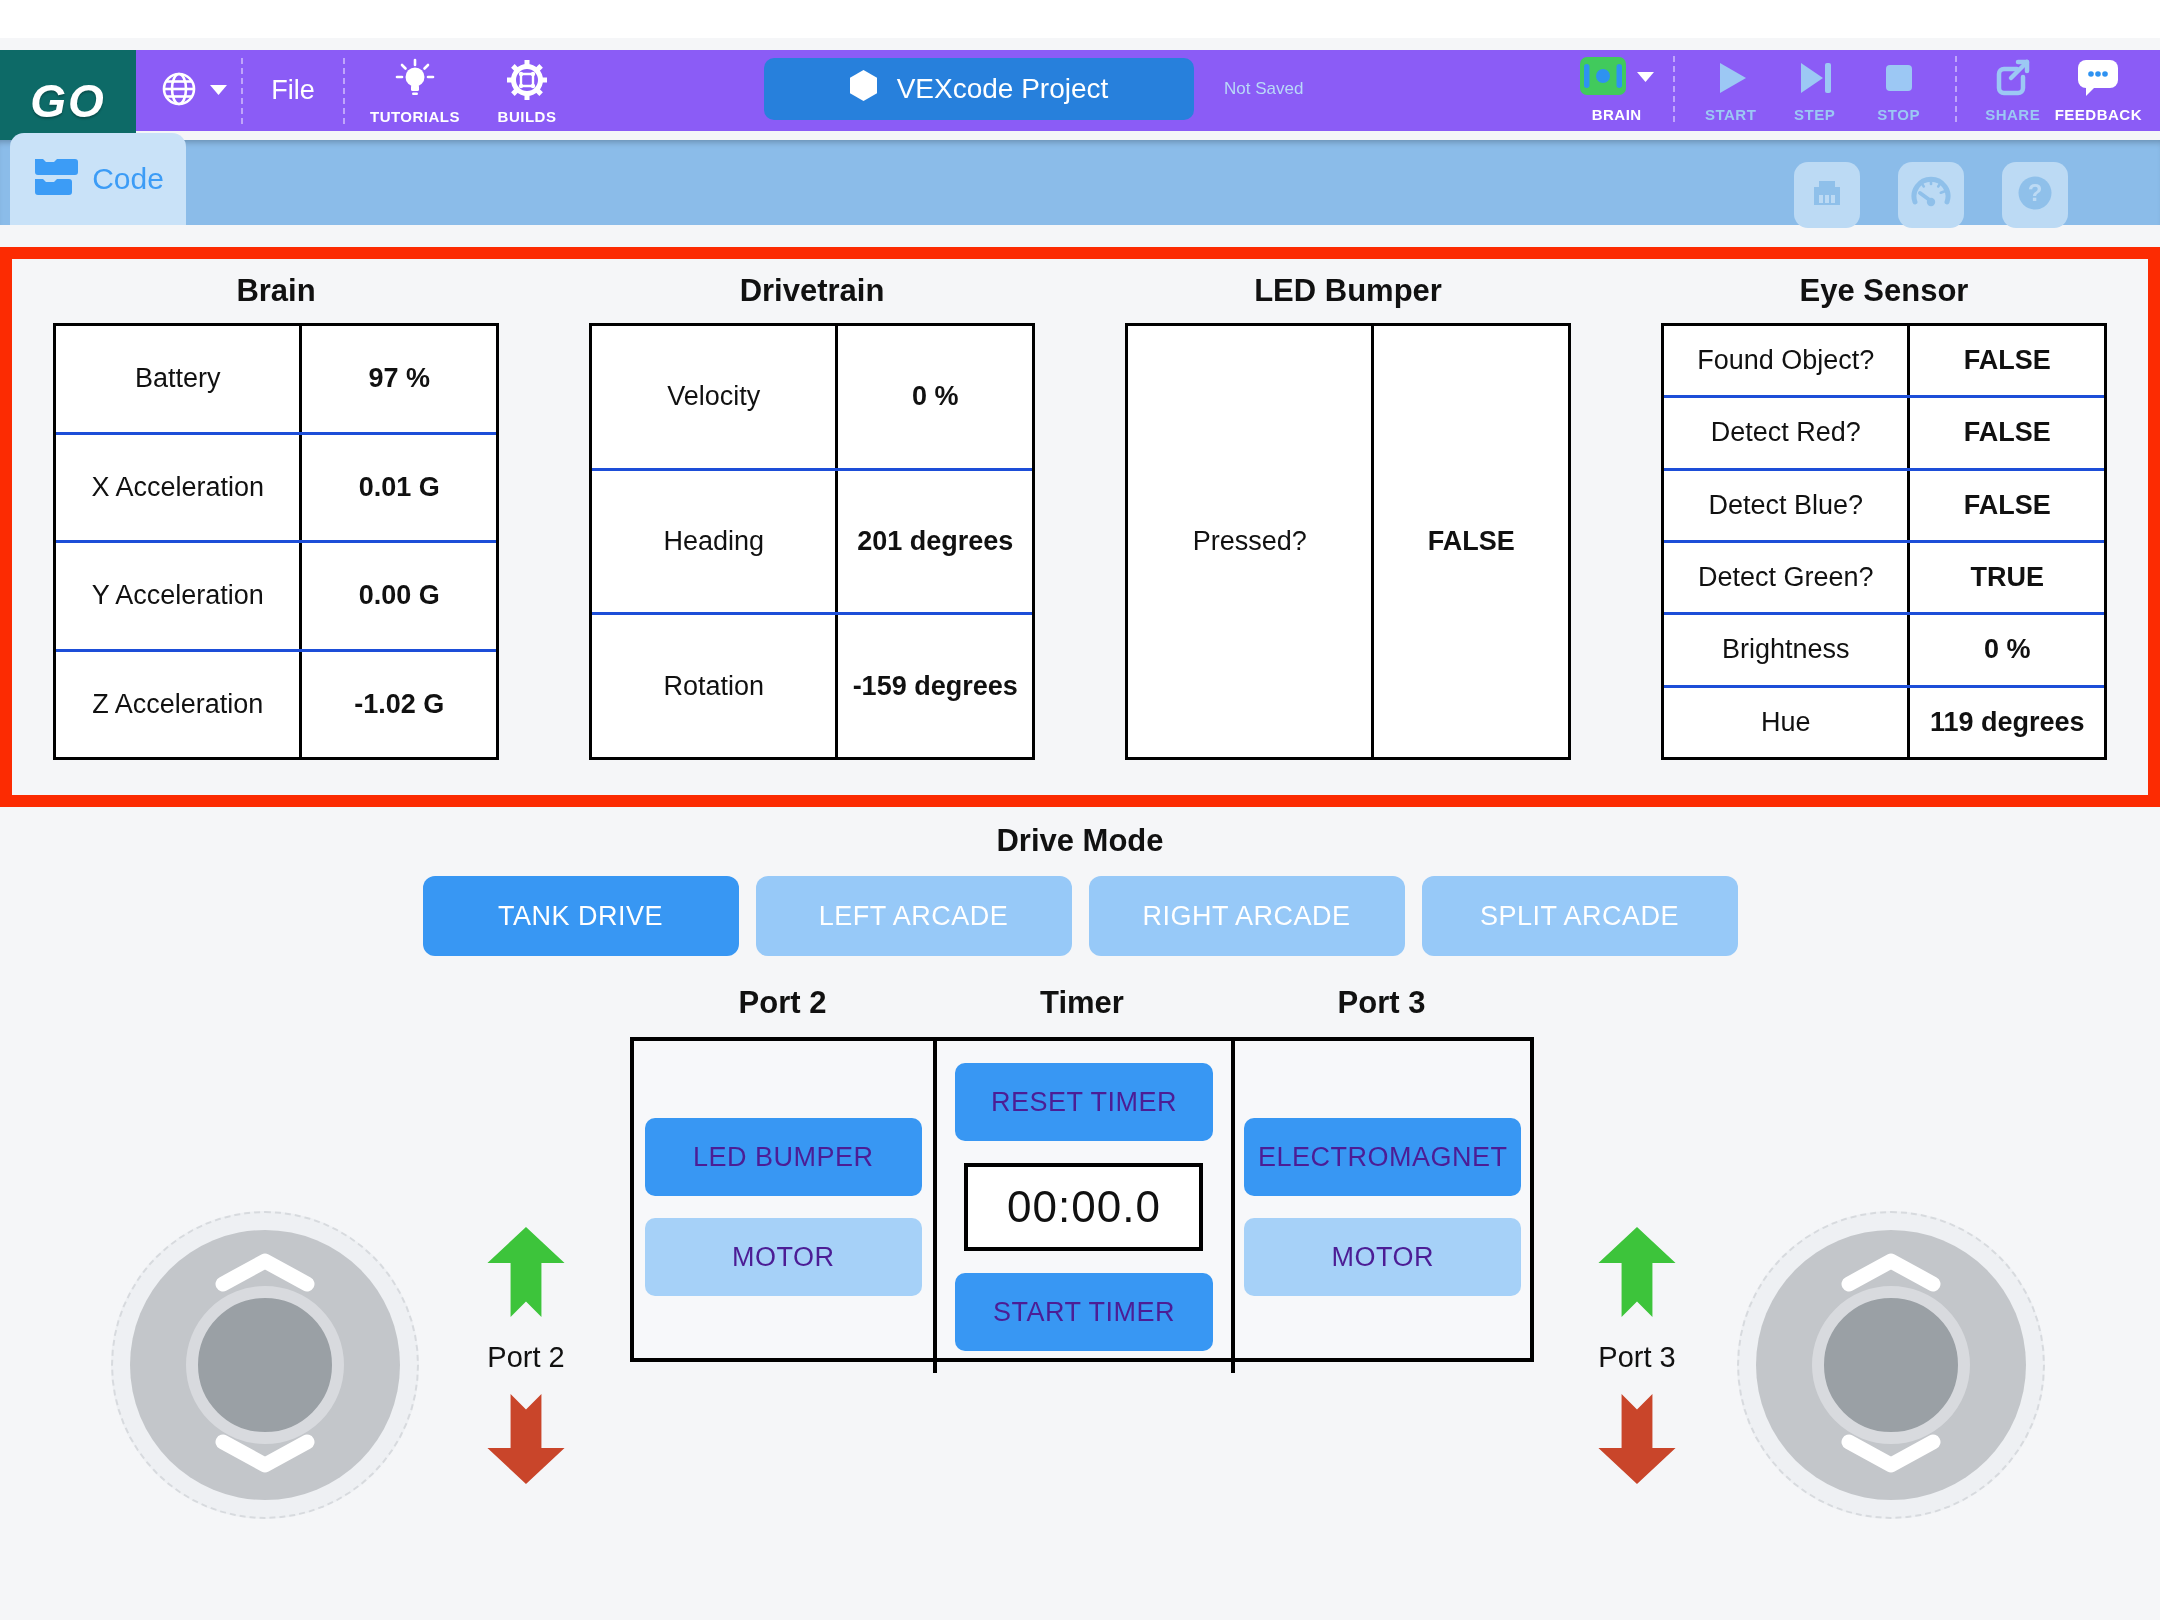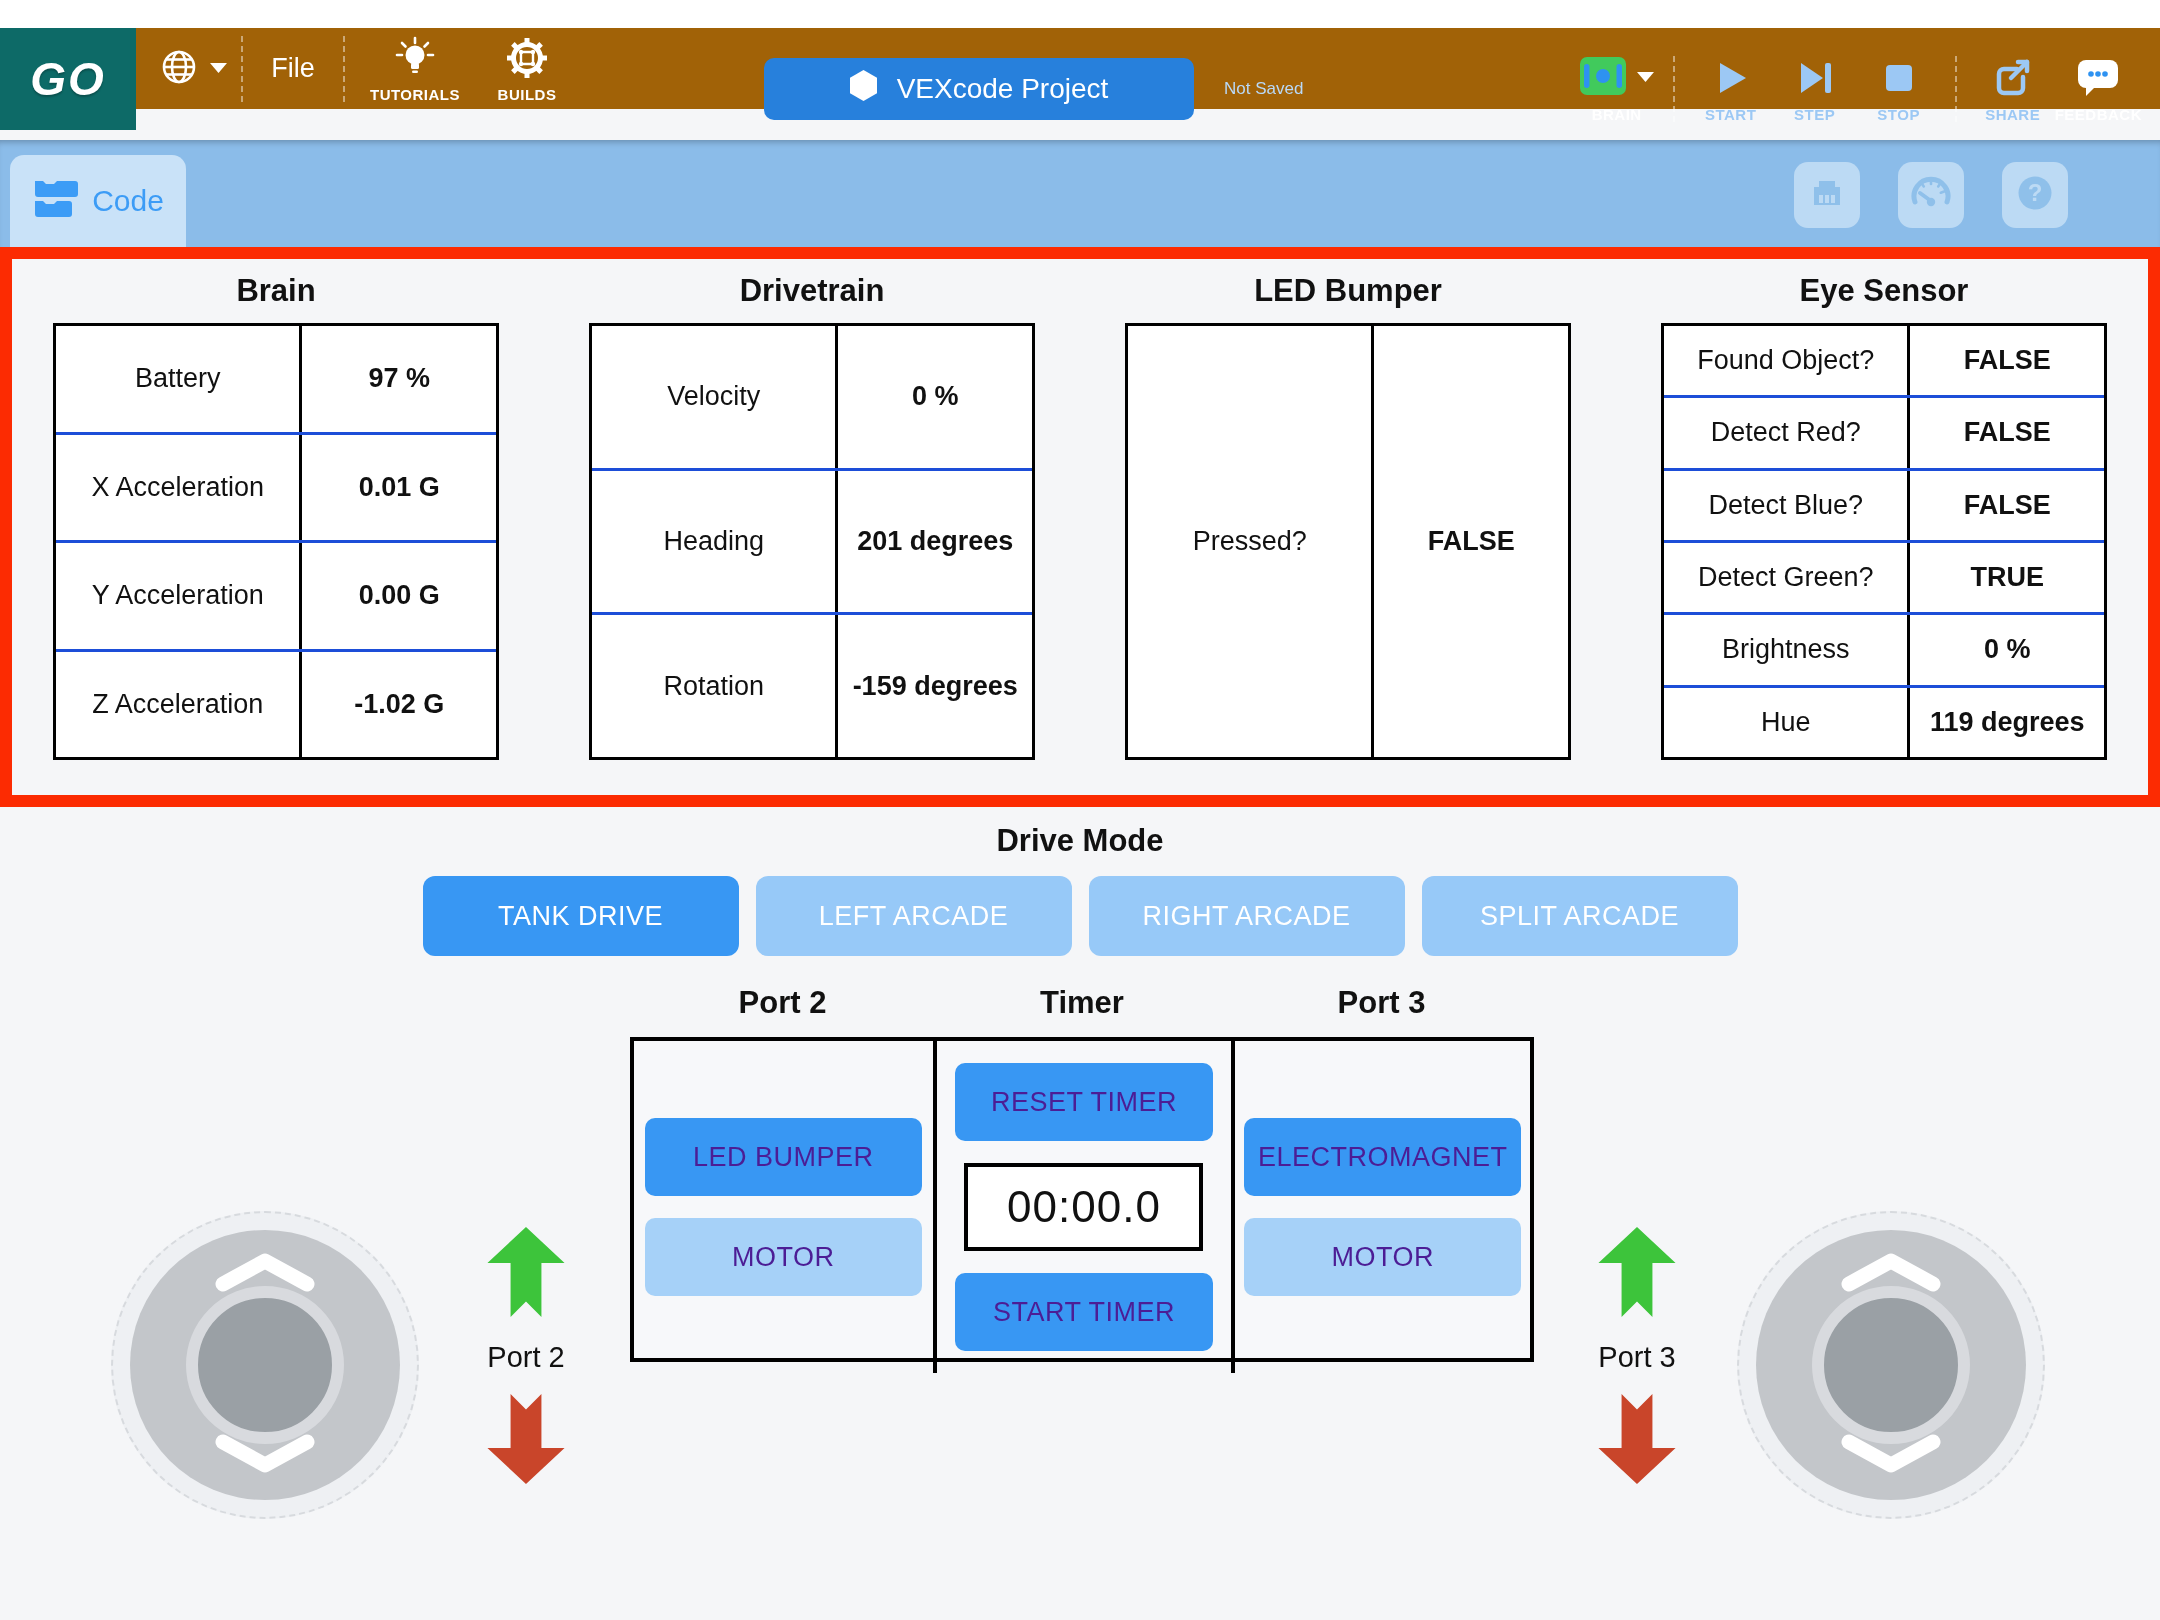--- a/index.html
+++ b/index.html
@@ -4,42 +4,42 @@
 <style>
   * { box-sizing: border-box; }
   html,body { margin:0; padding:0; }
   body {
     width:2160px; height:1620px; position:relative; overflow:hidden;
     background:#f5f6f8; font-family:"Liberation Sans", sans-serif; color:#111;
   }
   .top-strip { position:absolute; top:0; left:0; width:2160px; height:38px; background:#ffffff; }
 
   
-  .topbar { position:absolute; top:28px; left:0; width:2160px; height:81px; background:#a16207; display:flex; align-items:stretch; }
+  .topbar { position:absolute; top:50px; left:0; width:2160px; height:81px; background:#8b5cf6; display:flex; align-items:stretch; }
   .logo-block { width:136px; height:102px; background:#0d6a67; display:flex; align-items:center; justify-content:center; }
   .logo-text { color:#fff; font-weight:bold; font-style:italic; font-size:46px; letter-spacing:2px; text-shadow:0 2px 2px rgba(0,0,0,.25); }
   .left-menu { display:flex; align-items:center; height:100%; }
   .vsep { width:0; height:66px; border-left:2px dashed rgba(255,255,255,.45); margin:0 14px; }
   .globe-group { display:flex; align-items:center; gap:10px; margin-left:22px; }
   .file-label { color:#fff; font-size:27px; width:72px; text-align:center; }
   .menu-col { display:flex; flex-direction:column; align-items:center; justify-content:center; width:112px; color:#fff; }
   .menu-col .ico { height:48px; display:flex; align-items:center; justify-content:center; }
   .menu-col .lbl { font-size:15px; font-weight:bold; letter-spacing:.5px; margin-top:4px; }
   .project-group { position:absolute; left:764px; top:38px; height:102px; display:flex; align-items:center; gap:30px; }
   .project-btn { width:430px; height:62px; background:#2780dc; border-radius:10px; display:flex; align-items:center; justify-content:center; gap:20px; color:#fff; font-size:28px; }
   .save-status { color:#b9d9f8; font-size:17px; }
   .right-toolbar { position:absolute; right:18px; top:38px; height:102px; display:flex; align-items:center; }
   .tool-item { display:flex; flex-direction:column; align-items:center; justify-content:center; min-width:84px; }
   .tool-item .ico { height:46px; display:flex; align-items:center; justify-content:center; gap:10px; }
   .tool-item .lbl { font-size:15px; font-weight:bold; letter-spacing:.5px; margin-top:5px; }
   .lbl-on { color:#ffffff; }
   .lbl-off { color:#9cc8f4; }
 
   
-  .tabbar { position:absolute; top:140px; left:0; width:2160px; height:107px; background:#8bbce9; box-shadow:inset 0 6px 6px -4px rgba(0,0,0,.25); }
+  .tabbar { position:absolute; top:140px; left:0; width:2160px; height:85px; background:#8bbce9; box-shadow:inset 0 6px 6px -4px rgba(0,0,0,.25); }
   .tab { position:absolute; bottom:0; height:92px; border-radius:14px 14px 0 0; display:flex; align-items:center; justify-content:center; gap:14px; font-size:30px; }
   .tab-code { left:10px; width:176px; background:#c9e2f8; color:#3c9cf6; }
   .tab-drive { left:197px; width:178px; background:#ffffff; color:#2e96f3; }
   .tab-icons { position:absolute; right:92px; top:22px; display:flex; gap:38px; }
   .tab-icon-btn { width:66px; height:66px; border-radius:14px; background:#bcdaf4; display:flex; align-items:center; justify-content:center; }
 
   
   .sensor-region { position:absolute; top:247px; left:0; width:2160px; height:560px; border:12px solid #fc2b02; display:flex; gap:90px; padding:6px 41px 0 41px; background:#f5f6f8; }
   .panel { flex:1; display:flex; flex-direction:column; }
   .panel-title { text-align:center; font-weight:bold; font-size:31px; padding:8px 0 0 0; height:58px; }

